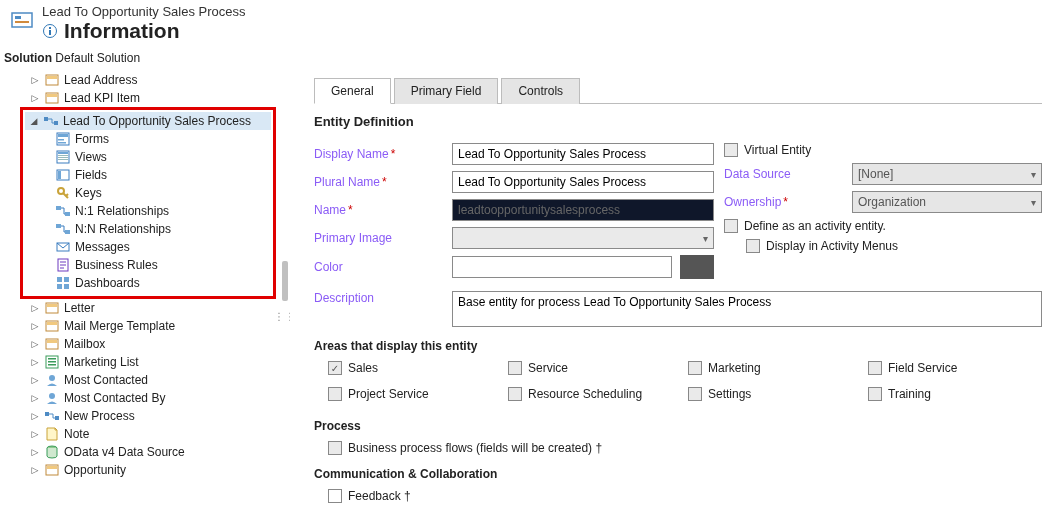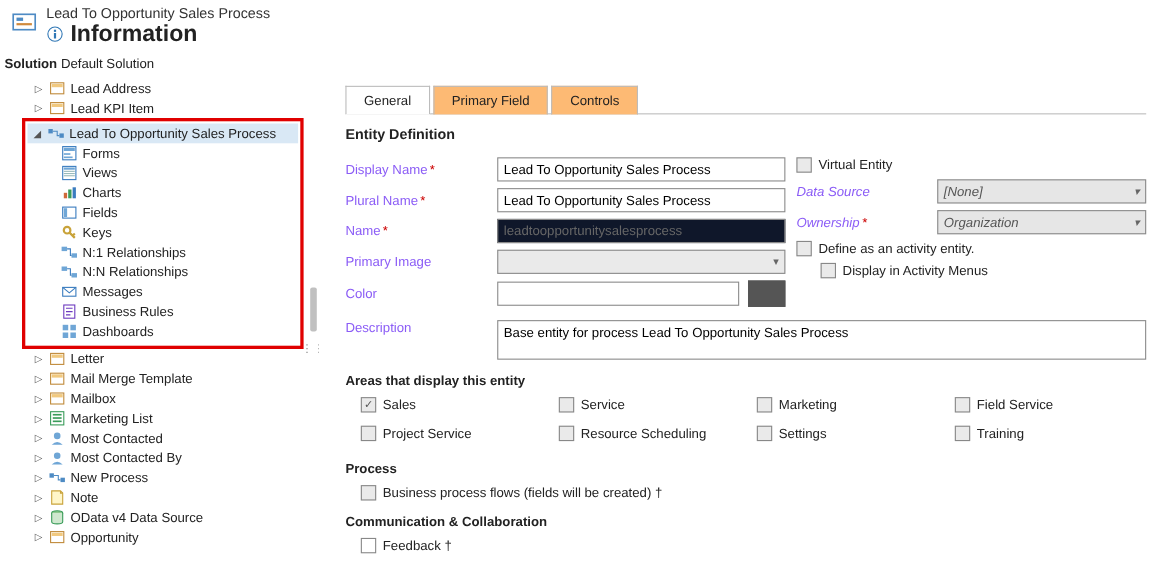--- a/index.html
+++ b/index.html
@@ -97,21 +97,21 @@
   .tabs {
     display: flex;
     border-bottom: 1px solid #bcbcbc;
     gap: 0;
     margin-bottom: 10px;
   }
   .tab {
     padding: 5px 16px 5px 16px;
     border: 1px solid #bcbcbc;
     border-bottom: none;
-    background: #fdba74;
+    background: #e5e5e5;
     font-size: 12px;
     position: relative;
     top: 1px;
     margin-right: 3px;
   }
   .tab.active {
     background: #fff;
     border-bottom: 1px solid #fff;
     font-weight: 400;
   }
@@ -166,21 +166,20 @@
     border: 1px solid #555;
   }
   .right-col .check-row, .check-row {
     display: flex;
     align-items: center;
     gap: 6px;
     margin-bottom: 6px;
   }
   .right-col .field-row {
     grid-template-columns: 120px 1fr;
-    font-style: italic;
   }
   .check {
     width: 14px; height: 14px;
     border: 1px solid #888;
     background: #fff;
     display: inline-flex;
     align-items: center;
     justify-content: center;
     font-size: 10px;
     color: #555;
@@ -288,30 +287,20 @@
                 <rect x="3" y="6" width="10" height="1" fill="#9bb"></rect>
                 <rect x="3" y="8" width="10" height="1" fill="#9bb"></rect>
                 <rect x="3" y="10" width="10" height="1" fill="#9bb"></rect>
               </svg>
             </span>
             <span>Views</span>
           </div>
           <div class="tree-row" style="padding-left: 30px;">
             <span class="tree-icon">
               <svg width="16" height="16" viewBox="0 0 16 16">
-                <rect x="3" y="8" width="3" height="5" fill="#d06a3a"></rect>
-                <rect x="7" y="5" width="3" height="8" fill="#3a9c5a"></rect>
-                <rect x="11" y="3" width="3" height="10" fill="#3a7cbf"></rect>
-              </svg>
-            </span>
-            <span>Charts</span>
-          </div>
-          <div class="tree-row" style="padding-left: 30px;">
-            <span class="tree-icon">
-              <svg width="16" height="16" viewBox="0 0 16 16">
                 <rect x="2" y="3" width="12" height="10" fill="#fff" stroke="#3a7cbf"></rect>
                 <rect x="3" y="4" width="3" height="8" fill="#6fa6d6"></rect>
               </svg>
             </span>
             <span>Fields</span>
           </div>
           <div class="tree-row" style="padding-left: 30px;">
             <span class="tree-icon">
               <svg width="16" height="16" viewBox="0 0 16 16">
                 <circle cx="6" cy="6" r="3" fill="none" stroke="#c9a33a" stroke-width="2"></circle>

